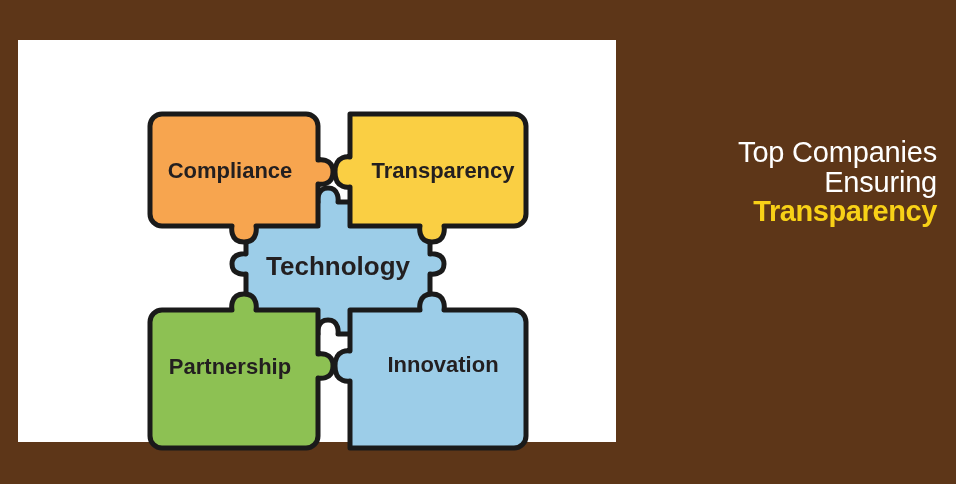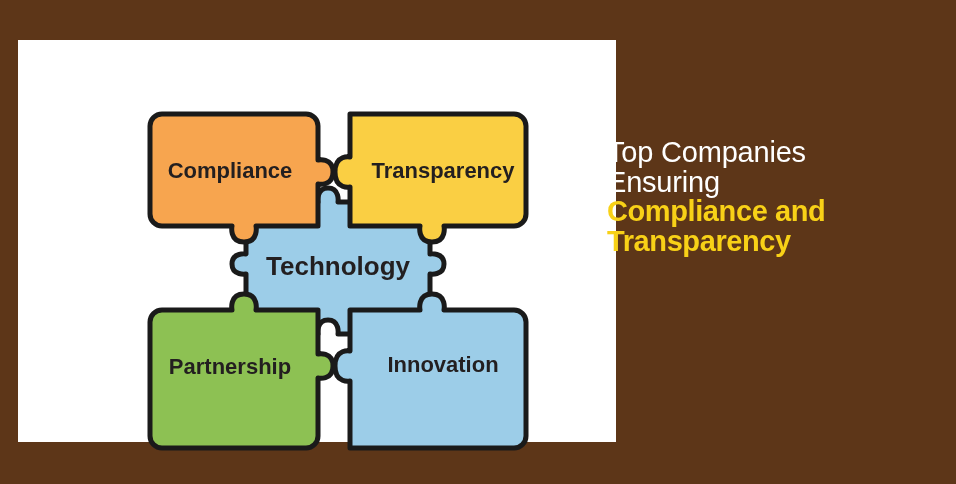--- a/index.html
+++ b/index.html
@@ -44,21 +44,21 @@
     font-weight: bold;
     fill: #231F20;
     text-anchor: middle;
     dominant-baseline: middle;
   }
   #title-block {
     position: absolute;
     right: 19px;
     top: 138px;
     width: 330px;
-    text-align: left;
+    text-align: right;
     line-height: 1.02;
   }
   .t-line {
     display: block;
     white-space: nowrap;
   }
   .t-white {
     color: #FFFFFF;
     font-size: 29px;
     font-weight: 400;
@@ -178,17 +178,16 @@
           <text class="piece-label" x="305" y="264" font-size="22">Innovation</text>
         </g>
 
       </svg>
     </div>
   </div>
 
   <div id="title-block">
     <span class="t-line t-white">Top Companies</span>
     <span class="t-line t-white">Ensuring</span>
-    <span class="t-line t-yellow">Compliance and</span>
     <span class="t-line t-yellow">Transparency</span>
   </div>
 
 </div>
 
 </body></html>

